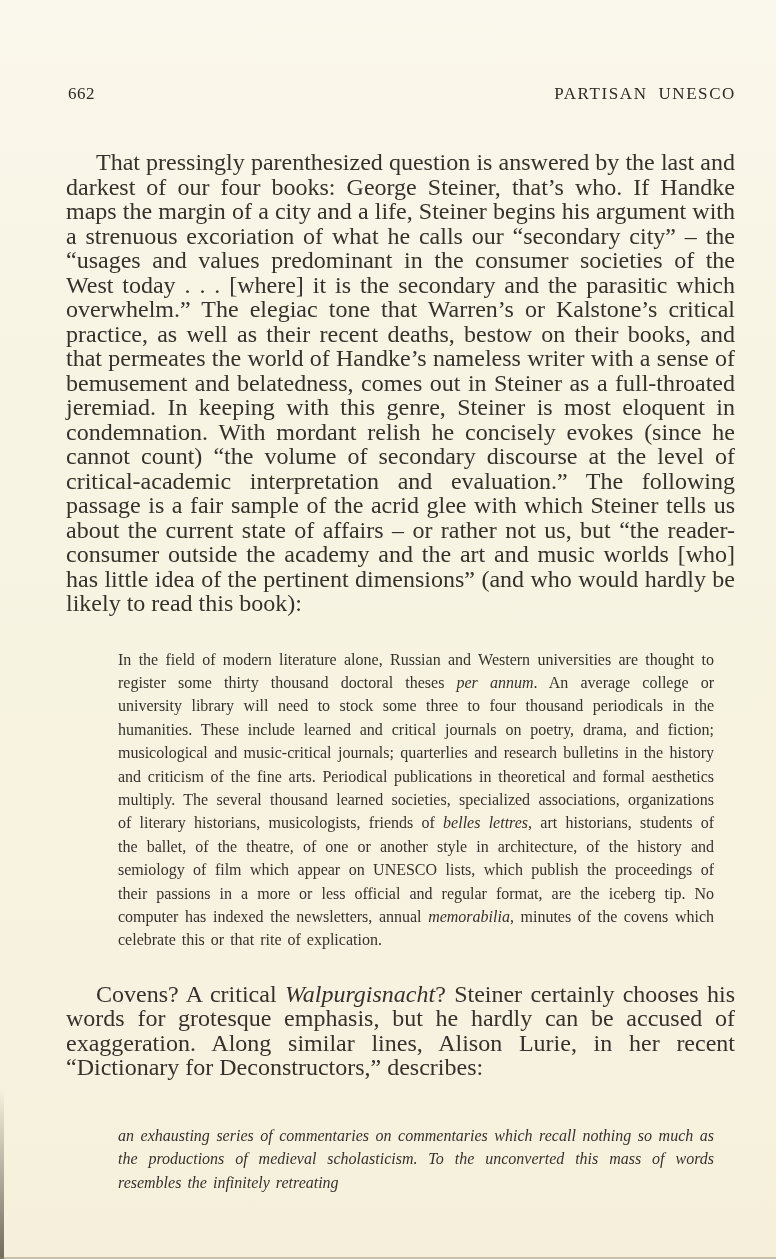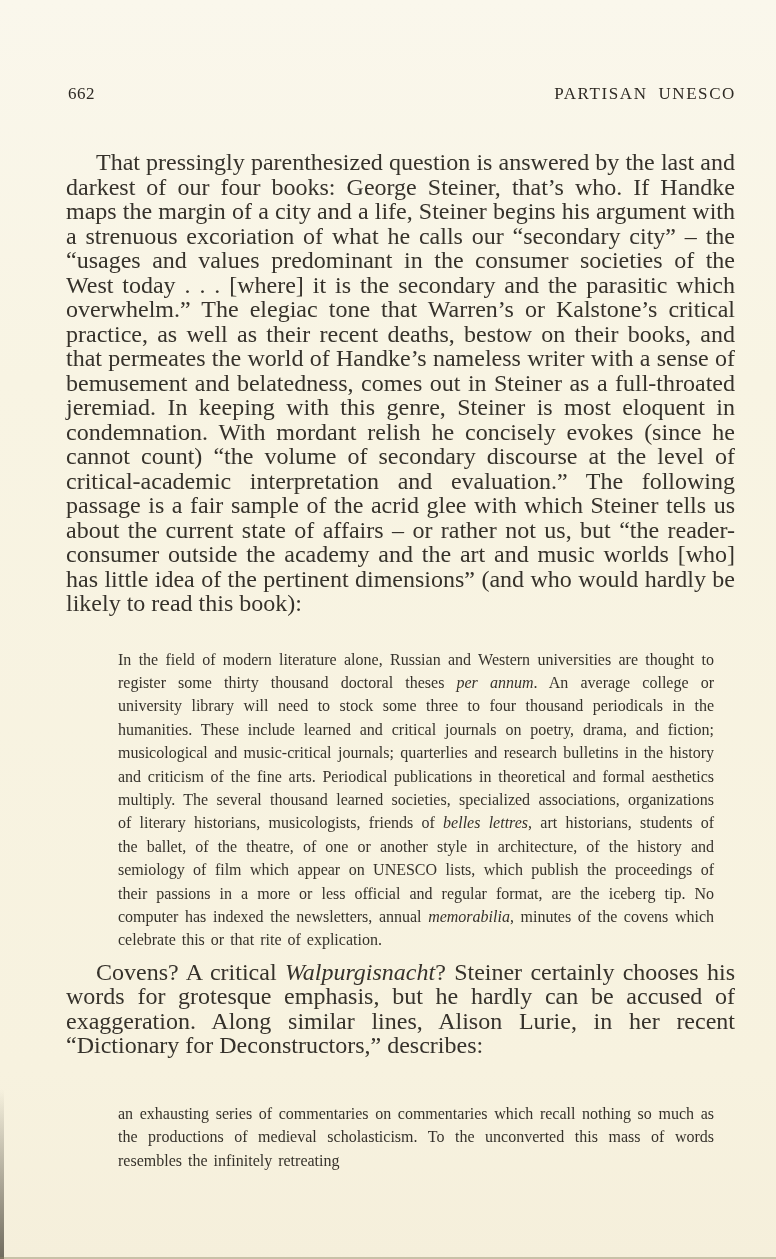--- a/index.html
+++ b/index.html
@@ -29,22 +29,22 @@
     color: #36322b;
   }
   .paragraph {
     font-size: 24px;
     line-height: 24.5px;
     text-align: justify;
     text-indent: 30px;
     margin: 0;
   }
   .paragraph + .quote { margin-top: 32px; }
-  .quote + .paragraph { margin-top: 8px; }
-  .paragraph + .quote.second { margin-top: 44px; }
+  .quote + .paragraph { margin-top: 30px; }
+  .paragraph + .quote.second { margin-top: 44px; font-style: italic; }
   .quote {
     font-size: 16px;
     line-height: 23.4px;
     text-align: justify;
     word-spacing: 2px;
     margin: 0 21px 0 52px;
   }
   .it { font-style: italic; }
   .edge-shadow-left {
     position: absolute; left: 0; bottom: 0;

